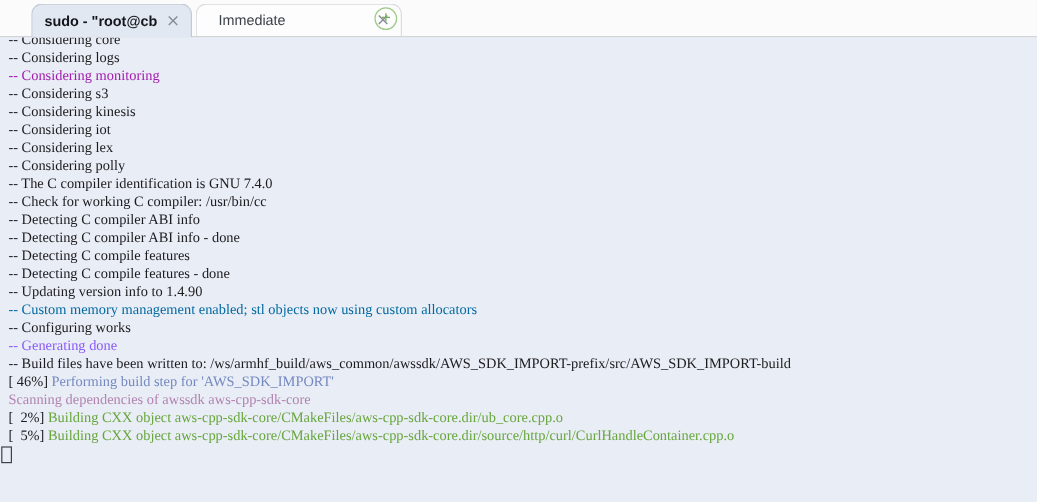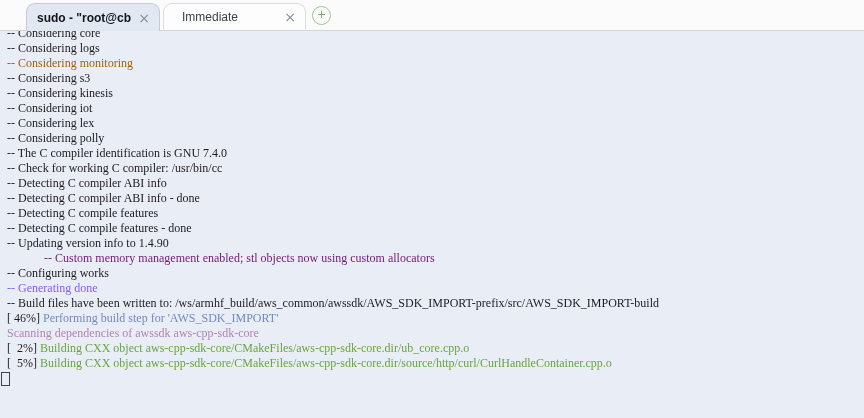--- a/index.html
+++ b/index.html
@@ -29,21 +29,21 @@
   .tab .tab-label{
     flex:1 1 auto;overflow:hidden;white-space:nowrap;
   }
   .tab.active{
     left:26px;width:134px;height:28px;
     background:#e2e8f2;border-color:#c3cad6;
     font-weight:bold;color:#14151a;
     z-index:6;
   }
   .tab.inactive{
-    left:163px;width:143px;
+    left:163px;width:172px;
     background:#fdfdfd;
     padding-left:18px;
   }
   .tab-close{
     flex:0 0 auto;
     color:#878d97;font-size:14px;font-weight:normal;
     line-height:1;margin-left:6px;
     font-family:"DejaVu Sans",sans-serif;
   }
   .newtab{
@@ -93,34 +93,34 @@
   </div>
   <div class="newtab">
     <span>+</span>
   </div>
 </div>
 
 <div class="terminal">
   <div class="term-inner" id="term">
       <div class="term-line"><span style="color: rgb(28, 28, 30);">-- Considering core</span></div>
       <div class="term-line"><span style="color: rgb(28, 28, 30);">-- Considering logs</span></div>
-      <div class="term-line"><span style="color: #a16207;">-- Considering monitoring</span></div>
+      <div class="term-line"><span style="color: #a21caf;">-- Considering monitoring</span></div>
       <div class="term-line"><span style="color: rgb(28, 28, 30);">-- Considering s3</span></div>
       <div class="term-line"><span style="color: rgb(28, 28, 30);">-- Considering kinesis</span></div>
       <div class="term-line"><span style="color: rgb(28, 28, 30);">-- Considering iot</span></div>
       <div class="term-line"><span style="color: rgb(28, 28, 30);">-- Considering lex</span></div>
       <div class="term-line"><span style="color: rgb(28, 28, 30);">-- Considering polly</span></div>
       <div class="term-line"><span style="color: rgb(28, 28, 30); margin-top: 36px;">-- The C compiler identification is GNU 7.4.0</span></div>
       <div class="term-line"><span style="color: rgb(28, 28, 30);">-- Check for working C compiler: /usr/bin/cc</span></div>
       <div class="term-line"><span style="color: rgb(28, 28, 30);">-- Detecting C compiler ABI info</span></div>
       <div class="term-line"><span style="color: rgb(28, 28, 30);">-- Detecting C compiler ABI info - done</span></div>
       <div class="term-line"><span style="color: rgb(28, 28, 30);">-- Detecting C compile features</span></div>
       <div class="term-line"><span style="color: rgb(28, 28, 30);">-- Detecting C compile features - done</span></div>
       <div class="term-line"><span style="color: rgb(28, 28, 30);">-- Updating version info to 1.4.90</span></div>
-      <div class="term-line"><span style="color: #701a75; margin-left: 37px;">-- Custom memory management enabled; stl objects now using custom allocators</span></div>
+      <div class="term-line"><span style="color: #0369a1;">-- Custom memory management enabled; stl objects now using custom allocators</span></div>
       <div class="term-line"><span style="color: rgb(28, 28, 30);">-- Configuring works</span></div>
       <div class="term-line"><span style="color: #8b5cf6;">-- Generating done</span></div>
       <div class="term-line"><span style="color: rgb(28, 28, 30);">-- Build files have been written to: /ws/armhf_build/aws_common/awssdk/AWS_SDK_IMPORT-prefix/src/AWS_SDK_IMPORT-build</span></div>
       <div class="term-line"><span style="color: rgb(28, 28, 30);">[ 46%] </span><span style="color: rgb(117, 137, 193);">Performing build step for 'AWS_SDK_IMPORT'</span></div>
       <div class="term-line"><span style="color: rgb(177, 132, 176);">Scanning dependencies of awssdk aws-cpp-sdk-core</span></div>
       <div class="term-line"><span style="color: rgb(28, 28, 30);">[  2%] </span><span style="color: rgb(104, 166, 61);">Building CXX object aws-cpp-sdk-core/CMakeFiles/aws-cpp-sdk-core.dir/ub_core.cpp.o</span></div>
       <div class="term-line"><span style="color: rgb(28, 28, 30);">[  5%] </span><span style="color: rgb(104, 166, 61);">Building CXX object aws-cpp-sdk-core/CMakeFiles/aws-cpp-sdk-core.dir/source/http/curl/CurlHandleContainer.cpp.o</span></div>
       <div class="term-line"><span class="cursor"></span></div>
     </div>
 </div>

